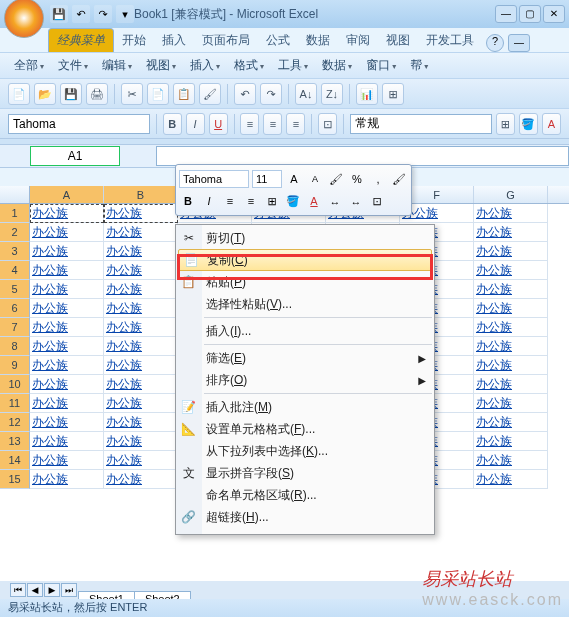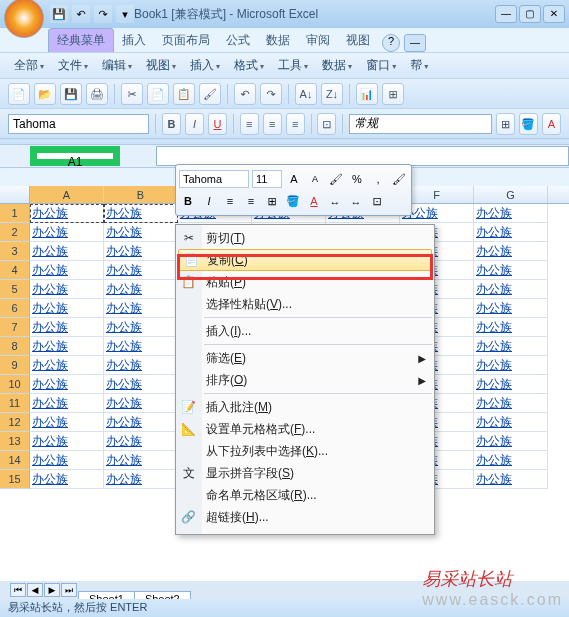--- a/index.html
+++ b/index.html
@@ -10,37 +10,37 @@
 .office-btn { width: 40px; height: 40px; background: radial-gradient(#fff,#f5a623 40%,#e8762b 70%); border-radius: 50%; border: 1px solid #9aa; position: relative; z-index: 5; margin-top: 8px; }
 .qat { display: flex; gap: 4px; margin-left: 6px; }
 .qat-btn { width: 18px; height: 18px; background: rgba(255,255,255,.2); border-radius: 2px; font-size: 11px; text-align: center; line-height: 18px; }
 .title-text { flex: 1; color: #3b5a7a; }
 .win-controls { display: flex; gap: 2px; }
 .win-btn { width: 22px; height: 18px; background: #cde3f7; border: 1px solid #8fb3d6; border-radius: 3px; font-size: 10px; text-align: center; line-height: 16px; }
 
 
 .ribbon-tabs { height: 24px; display: flex; align-items: end; padding-left: 48px; font-size: 12px; gap: 0; }
 .tab { padding: 3px 8px; color: #3b5a7a; cursor: pointer; }
-.tab.active { background: #c4b5fd; border: 1px solid #8fb3d6; border-bottom: none; border-radius: 4px 4px 0 0; }
+.tab.active { background: #eab308; border: 1px solid #8fb3d6; border-bottom: none; border-radius: 4px 4px 0 0; font-style: italic; }
 .help-btn { width: 18px; height: 18px; background: #d5e8fa; border: 1px solid #8fb3d6; border-radius: 50%; font-size: 11px; text-align: center; margin-left: 4px; }
 
 
 .menubar { height: 26px; background: linear-gradient(#eaf4fd,#d5e8fa); display: flex; align-items: center; padding: 0 8px; font-size: 12px; gap: 2px; border-top: 1px solid #bcd6f0; }
 .menu-item { padding: 2px 6px; color: #2a4a6a; }
 .dd { font-size: 8px; margin-left: 2px; color: #567; }
 
 
 .toolbar { height: 30px; background: linear-gradient(#e4f0fc,#cde3f7); display: flex; align-items: center; padding: 0 8px; gap: 4px; border-top: 1px solid #bcd6f0; }
 .tbtn { width: 22px; height: 22px; background: linear-gradient(#fdfdfd,#e6f0fc); border: 1px solid #b0cae6; border-radius: 3px; font-size: 11px; text-align: center; line-height: 20px; color: #456; }
 .sep { width: 1px; height: 20px; background: #b0cae6; margin: 0 2px; }
 .font-sel { height: 20px; border: 1px solid #8fb3d6; background: #fff; font-size: 12px; padding: 0 4px; min-width: 90px; }
 
 
 .formula-row { height: 24px; background: #e4f0fc; display: flex; align-items: center; border-top: 1px solid #b0cae6; border-bottom: 1px solid #b0cae6; }
-.namebox { width: 90px; height: 20px; background: #fff; border: 7px solid #22c55e; margin-left: 30px; padding: 0 6px; font-size: 12px; text-align: center; line-height: 18px; }
+.namebox { width: 90px; height: 20px; background: #fff; border: 1px solid #22c55e; margin-left: 30px; padding: 0 6px; font-size: 12px; text-align: center; line-height: 18px; }
 .fx { width: 20px; text-align: center; font-size: 11px; font-style: italic; color: #567; padding-left: 36px; }
 .formula-input { flex: 1; height: 20px; background: #fff; border: 1px solid #8fb3d6; }
 
 
 .mini-toolbar { position: absolute; left: 175px; top: 164px; background: linear-gradient(#fcfcfc,#e8f0fa); border: 1px solid #8fa7c5; border-radius: 3px; padding: 3px; box-shadow: 2px 2px 5px rgba(0,0,0,.2); z-index: 20; }
 .mini-row { display: flex; align-items: center; gap: 3px; height: 22px; }
 .mini-btn { width: 18px; height: 18px; font-size: 11px; text-align: center; line-height: 18px; border-radius: 2px; }
 .mini-sel { height: 18px; border: 1px solid #b0cae6; background: #fff; font-size: 11px; padding: 0 3px; }
 
 
@@ -93,26 +93,28 @@
   <div class="title-text">Book1 [兼容模式] - Microsoft Excel</div>
   <div class="win-controls">
     <div class="win-btn">—</div>
     <div class="win-btn">▢</div>
     <div class="win-btn">✕</div>
   </div>
 </div>
 
 <div class="ribbon-tabs" id="ribbon-tabs">
     <div class="tab active">经典菜单</div>
+    <div class="tab">开始</div>
     <div class="tab">插入</div>
     <div class="tab">页面布局</div>
     <div class="tab">公式</div>
     <div class="tab">数据</div>
     <div class="tab">审阅</div>
     <div class="tab">视图</div>
+    <div class="tab">开发工具</div>
     <div class="help-btn">?</div>
     <div class="win-btn" style="margin-left: 4px;">—</div>
   </div>
 
 <div class="menubar" id="menubar">
     <div class="menu-item">全部<span class="dd">▾</span></div>
     <div class="menu-item">文件<span class="dd">▾</span></div>
     <div class="menu-item">编辑<span class="dd">▾</span></div>
     <div class="menu-item">视图<span class="dd">▾</span></div>
     <div class="menu-item">插入<span class="dd">▾</span></div>
@@ -150,21 +152,21 @@
   <div class="tbtn" style="font-weight:bold">B</div>
   <div class="tbtn" style="font-style:italic">I</div>
   <div class="tbtn" style="text-decoration:underline;color:#c33">U</div>
   <div class="sep"></div>
   <div class="tbtn">≡</div>
   <div class="tbtn">≡</div>
   <div class="tbtn">≡</div>
   <div class="sep"></div>
   <div class="tbtn">⊡</div>
   <div class="sep"></div>
-  <input class="font-sel" style="min-width: 60px; font-style: italic;" value="常规">
+  <input class="font-sel" style="min-width: 60px;" value="常规">
   <div class="tbtn">⊞</div>
   <div class="tbtn" style="color:#e90">🪣</div>
   <div class="tbtn" style="color:#c33">A</div>
 </div>
 
 <div style="height:6px;background:#cde3f7;border-top:1px solid #b0cae6"></div>
 
 <div class="formula-row">
   <div class="namebox">A1</div>
   <div class="fx">fx</div>

